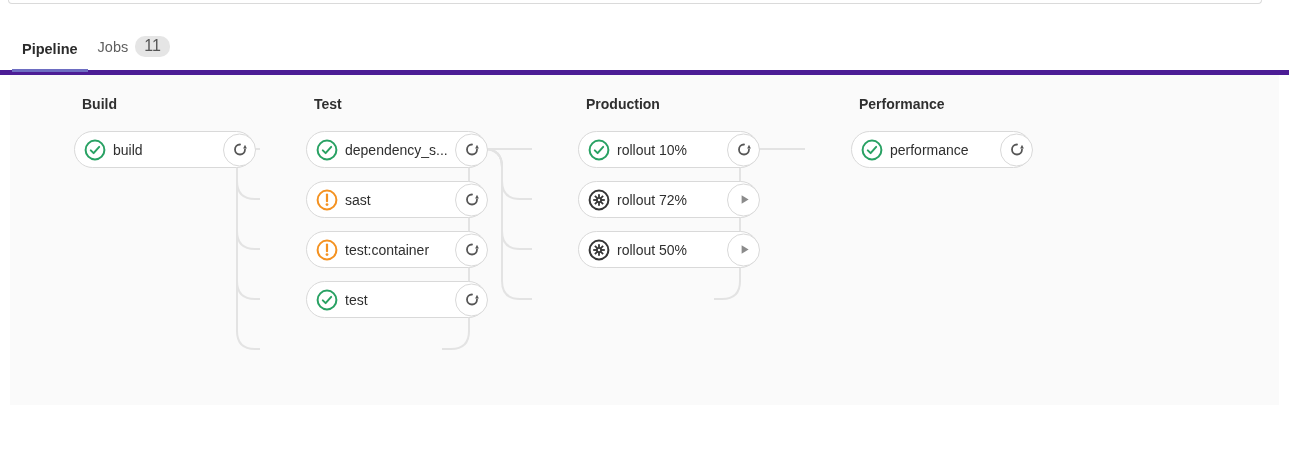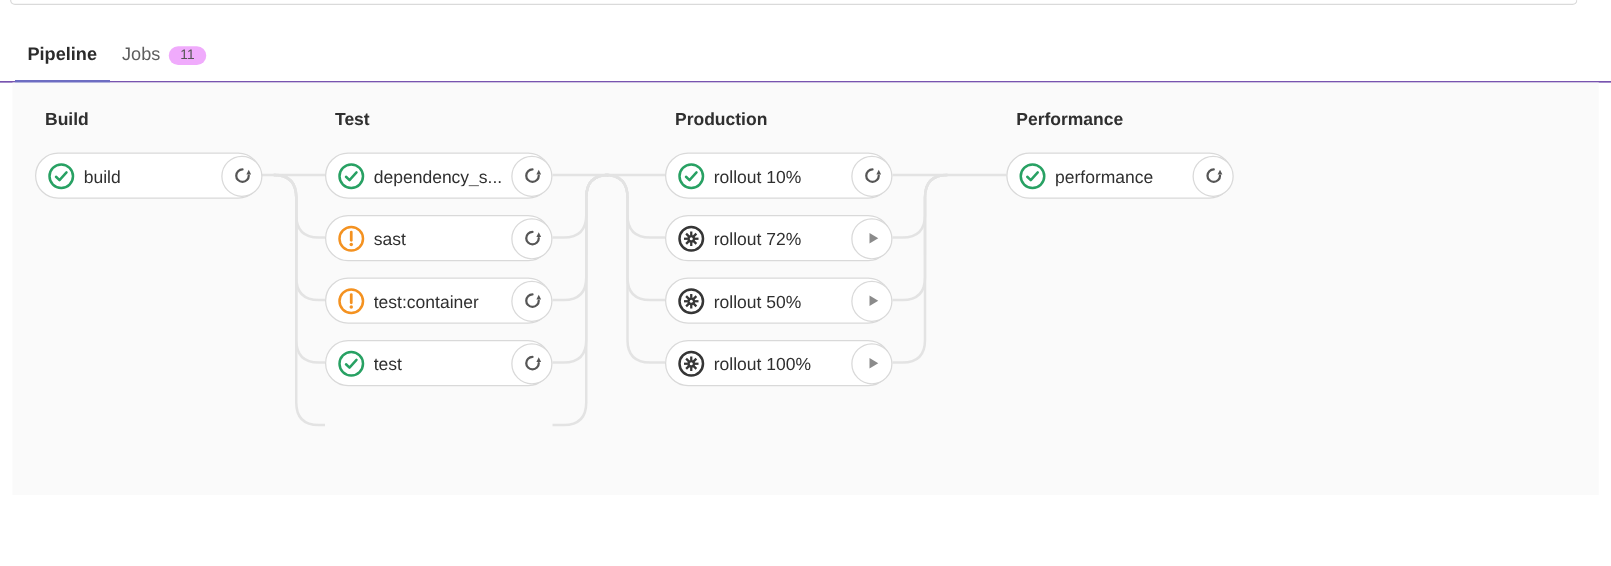--- a/index.html
+++ b/index.html
@@ -9,33 +9,33 @@
   *{box-sizing:border-box;}
   html,body{margin:0;padding:0;background:#fff;font-family:"Liberation Sans",sans-serif;}
   body{width:1289px;height:453px;overflow:hidden;color:#2f2f2f;}
 
   
   .topbox-edge{height:4px;margin:0 27px 0 8px;border:1px solid #dadada;border-top:none;
     border-radius:0 0 5px 5px;background:#fff;}
 
   
   .tabs{display:flex;align-items:flex-end;margin-top:22px;padding-left:12px;
-    border-bottom:1px solid #4c1d95;}
+    border-bottom:5px solid #4c1d95;}
   .tab{display:flex;align-items:center;padding:10px 10px 13px;font-size:14.5px;
     color:#5e5e5e;cursor:pointer;position:relative;white-space:nowrap;}
   .tab.active{color:#2b2b2b;font-weight:bold;}
   .tab.active::after{content:"";position:absolute;left:0;right:0;bottom:-2px;height:3px;
     background:var(--accent);}
-  .badge{margin-left:7px;background:#f0abfc;color:#555;border-radius:10px;
-    padding:1px 9px 2px;font-size:11px;font-weight:normal;}
+  .badge{margin-left:7px;background:#e5e5e5;color:#555;border-radius:10px;
+    padding:1px 9px 2px;font-size:16px;font-weight:normal;}
 
   
   .graph{position:relative;margin:0 10px;height:330px;background:var(--graph-bg);}
   .connectors{position:absolute;left:0;top:0;width:100%;height:100%;}
-  .stage{position:absolute;top:0;width:181px;padding-top:21px;}
+  .stage{position:absolute;top:0;width:181px;padding-top:21px;margin-left:46px;}
   .stage-title{font-size:14px;font-weight:bold;margin:0 0 19px 8px;line-height:16px;}
   .job{position:relative;width:181px;height:37px;margin-bottom:13px;background:#fff;
     border:1px solid var(--pill-border);border-radius:20px;display:flex;align-items:center;
     padding:0 38px 0 9px;cursor:pointer;}
   .job-name{font-size:14px;margin-left:7px;white-space:nowrap;overflow:hidden;}
   .status-ic{width:22px;height:22px;flex:0 0 22px;}
   .ic-success{color:var(--success);} .ic-warning{color:var(--warning);} .ic-manual{color:var(--manual);}
   .action-btn{position:absolute;right:-2px;top:50%;transform:translateY(-50%);
     width:33px;height:33px;border-radius:50%;background:#fff;border:1px solid var(--pill-border);
     display:flex;align-items:center;justify-content:center;cursor:pointer;padding:0;}
@@ -214,31 +214,20 @@
       <svg class="status-ic ic-manual">
           <use href="#i-manual"></use>
         </svg>
       <span class="job-name">rollout 50%</span>
       <button class="action-btn">
         <svg class="ic-play">
             <use href="#i-play"></use>
           </svg>
       </button>
     </div>
-    <div class="job">
-      <svg class="status-ic ic-manual">
-          <use href="#i-manual"></use>
-        </svg>
-      <span class="job-name">rollout 100%</span>
-      <button class="action-btn">
-        <svg class="ic-play">
-            <use href="#i-play"></use>
-          </svg>
-      </button>
-    </div>
   </div>
 
   <div class="stage stage-3">
     <h3 class="stage-title">Performance</h3>
     <div class="job">
       <svg class="status-ic ic-success">
           <use href="#i-success"></use>
         </svg>
       <span class="job-name">performance</span>
       <button class="action-btn">

